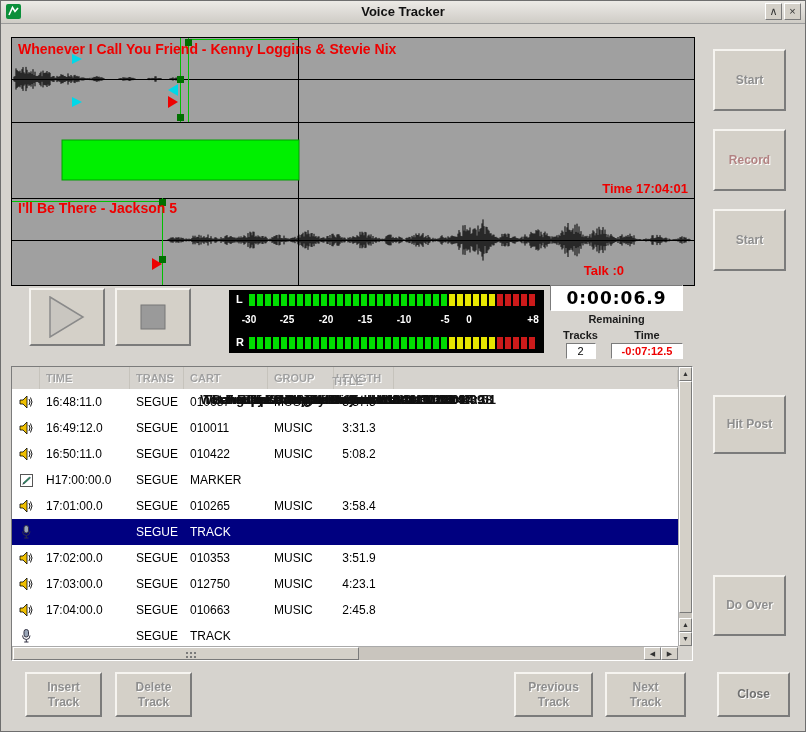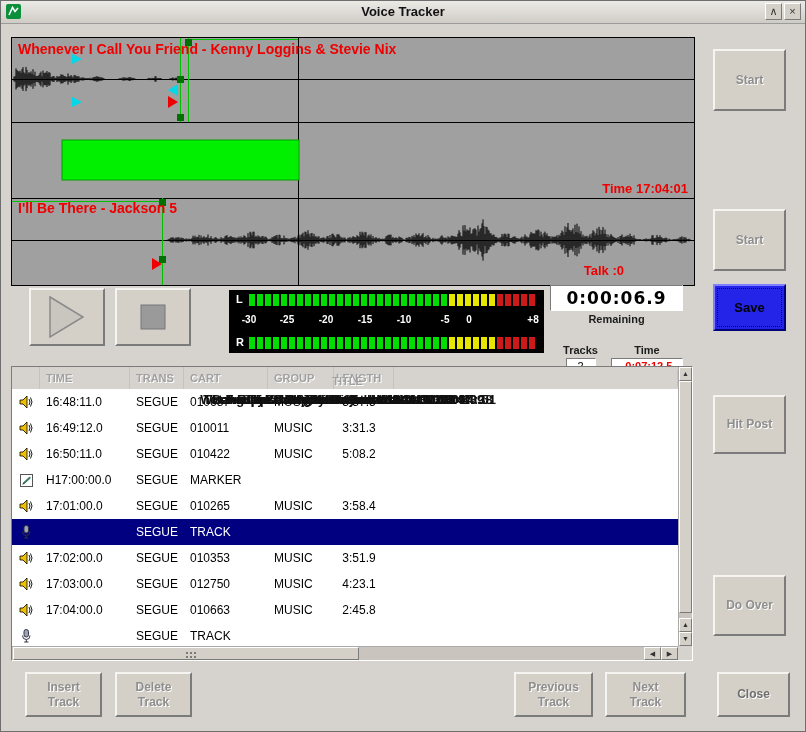--- a/index.html
+++ b/index.html
@@ -55,21 +55,21 @@
   .mr-l{top:4px;} .mr-r{top:47px;}
   .mscale{position:absolute;left:0;top:24px;width:315px;height:14px;}
   .mscale span{position:absolute;font-size:10px;font-weight:bold;color:#fff;}
   
   .timedisp{position:absolute;left:549px;top:284px;width:133px;height:26px;background:#fff;
             border:1px solid;border-color:#7b7b7b #fff #fff #7b7b7b;box-sizing:border-box;
             display:flex;align-items:center;justify-content:center;
             font:bold 17px "DejaVu Sans",sans-serif;letter-spacing:1px;color:#000;}
   .remain{position:absolute;left:549px;top:312px;width:133px;}
   .remain .hdr{text-align:center;font-size:11px;font-weight:bold;color:#1c1c1c;}
-  .remain .cols{display:flex;margin-top:19px;}
+  .remain .cols{display:flex;margin-top:4px;}
   .remain .col{flex:1;text-align:center;}
   .remain .lbl{font-size:11px;font-weight:bold;color:#1c1c1c;}
   .field{background:#fff;border:1px solid;border-color:#7b7b7b #fff #fff #7b7b7b;
          box-sizing:border-box;font-size:11px;height:16px;line-height:14px;margin:2px auto 0;}
   .f-tracks{width:30px;color:#000;}
   .f-time{width:72px;color:var(--ared);font-weight:bold;}
   
   .table{position:absolute;left:10px;top:365px;width:682px;height:295px;background:#fff;
          border:1px solid;border-color:#7b7b7b #fff #fff #7b7b7b;box-sizing:border-box;}
   .thead{position:absolute;top:0;left:0;right:14px;height:22px;background:#d6d3ce;
@@ -269,22 +269,22 @@
         <div class="field f-tracks">2</div>
       </div>
       <div class="col">
         <div class="lbl">Time</div>
         <div class="field f-time">-0:07:12.5</div>
       </div>
     </div>
   </div>
 
   <div class="btn b-start1">Start</div>
+  <div class="btn b-record">Record</div>
   <div class="btn b-start2">Start</div>
-  <div class="btn b-save">Save</div>
   <div class="btn b-hitpost">Hit Post</div>
   <div class="btn b-doover">Do Over</div>
 
   <div class="table">
     <div class="thead">
         <div class="c th icon"></div>
         <div class="c th time">TIME</div>
         <div class="c th trans">TRANS</div>
         <div class="c th cart">CART</div>
         <div class="c th group">GROUP</div>

